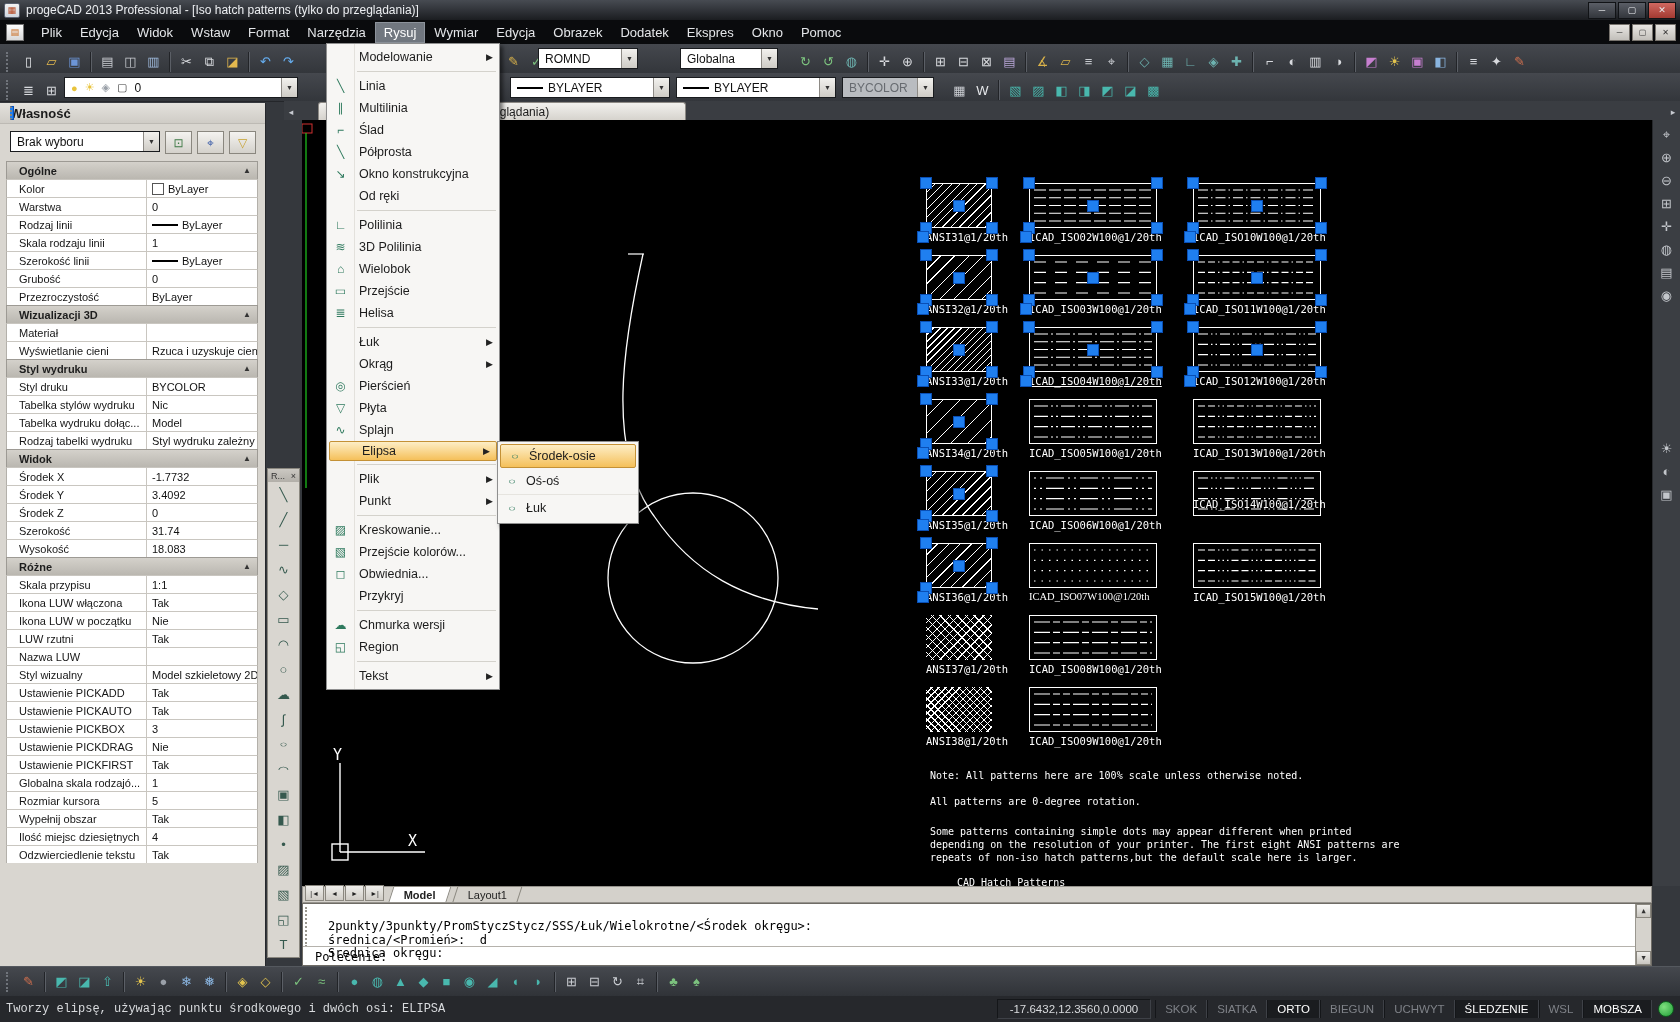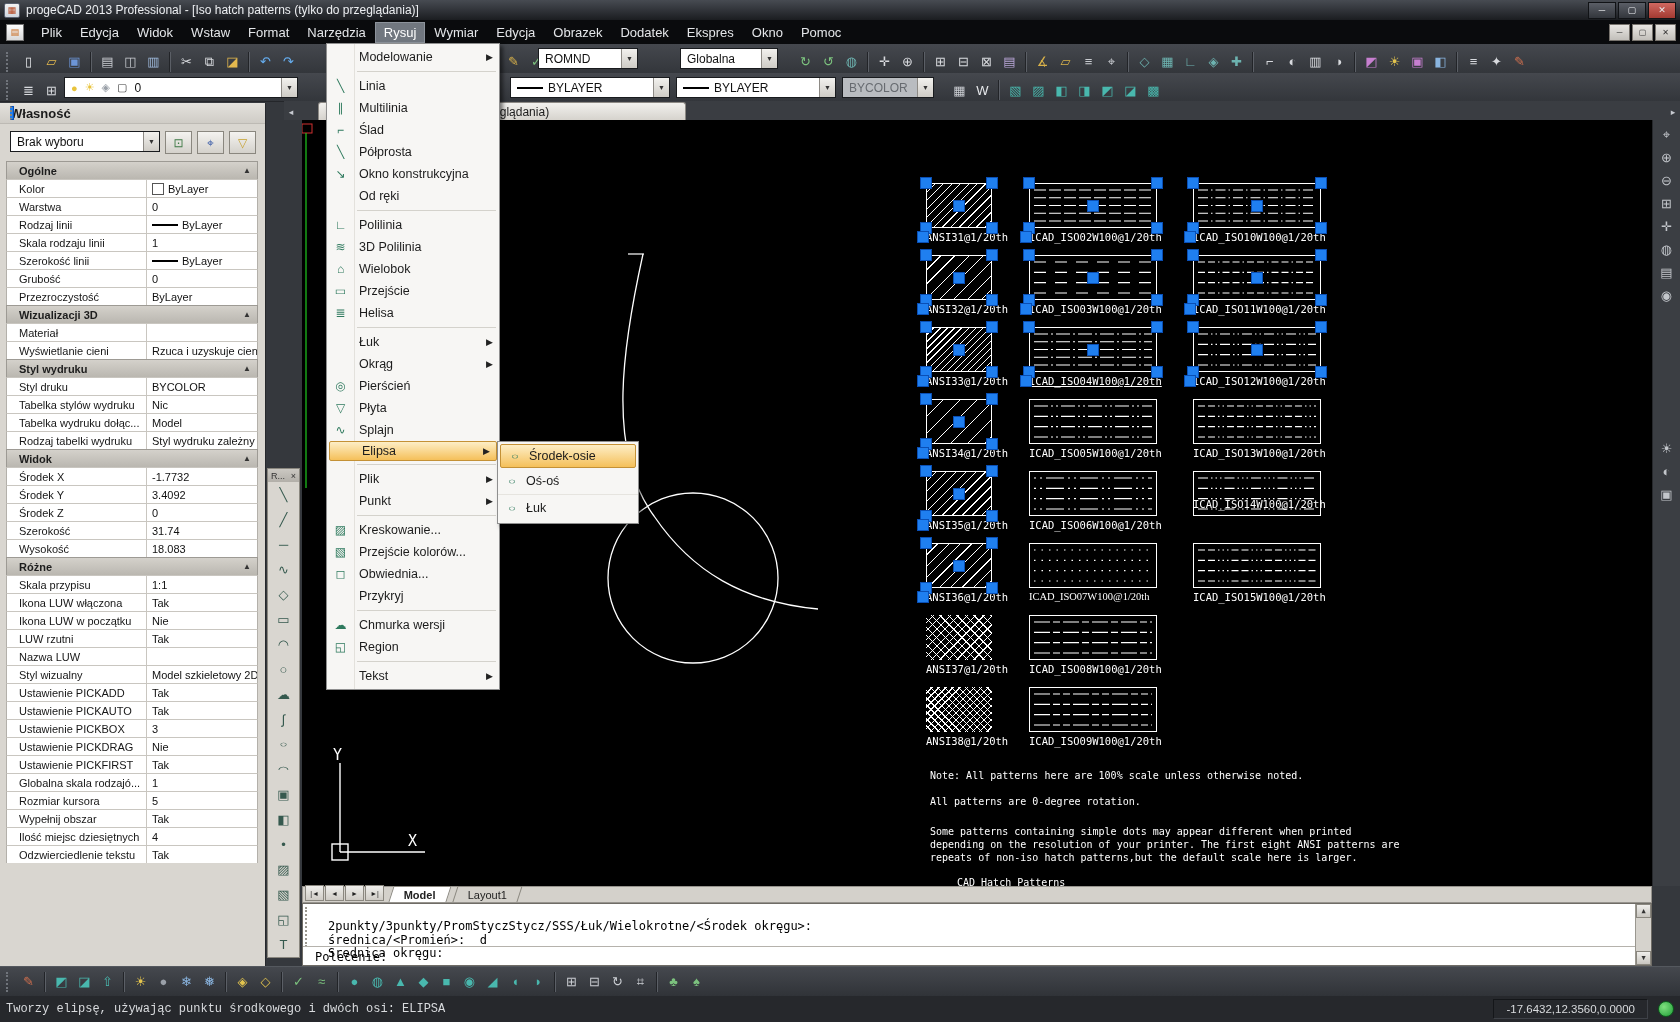--- a/index.html
+++ b/index.html
@@ -855,20 +855,30 @@
       <span class="ic" style="color: rgb(201, 204, 209);">↻</span>
       <span class="ic" style="color: rgb(201, 204, 209);">⌗</span>
       <span class="tsep"></span>
       <span class="ic" style="color: rgb(124, 194, 126);">♣</span>
       <span class="ic" style="color: rgb(124, 194, 126);">♠</span>
     </div>
 
   <div id="statusbar" class="abs">
     <span id="sb-msg">Tworzy elipsę, używając punktu środkowego i dwóch osi: ELIPSA</span>
     <span id="sb-coords">-17.6432,12.3560,0.0000</span>
+    <span id="sb-toggles" style="display:flex;">
+        <span class="tog">SKOK</span>
+        <span class="tog">SIATKA</span>
+        <span class="tog on">ORTO</span>
+        <span class="tog">BIEGUN</span>
+        <span class="tog">UCHWYT</span>
+        <span class="tog on">ŚLEDZENIE</span>
+        <span class="tog">WSL</span>
+        <span class="tog on">MOBSZA</span>
+      </span>
     <span id="sb-globe"></span>
   </div>
 
   <div id="drawmenu" class="abs">
       <div class="mitem">
         <span class="mic"></span>
         <span class="mlabel">Modelowanie</span>
         <span class="marr">▶</span>
       </div>
       <div class="msep"></div>

